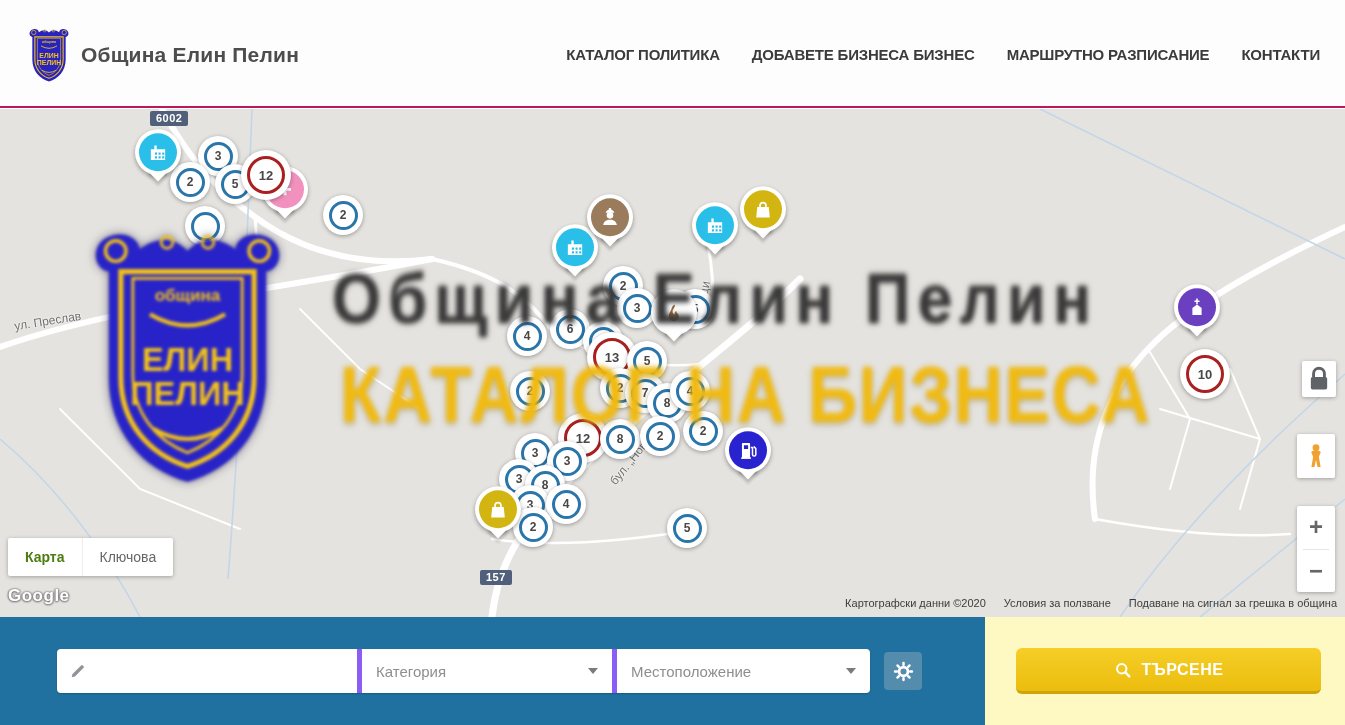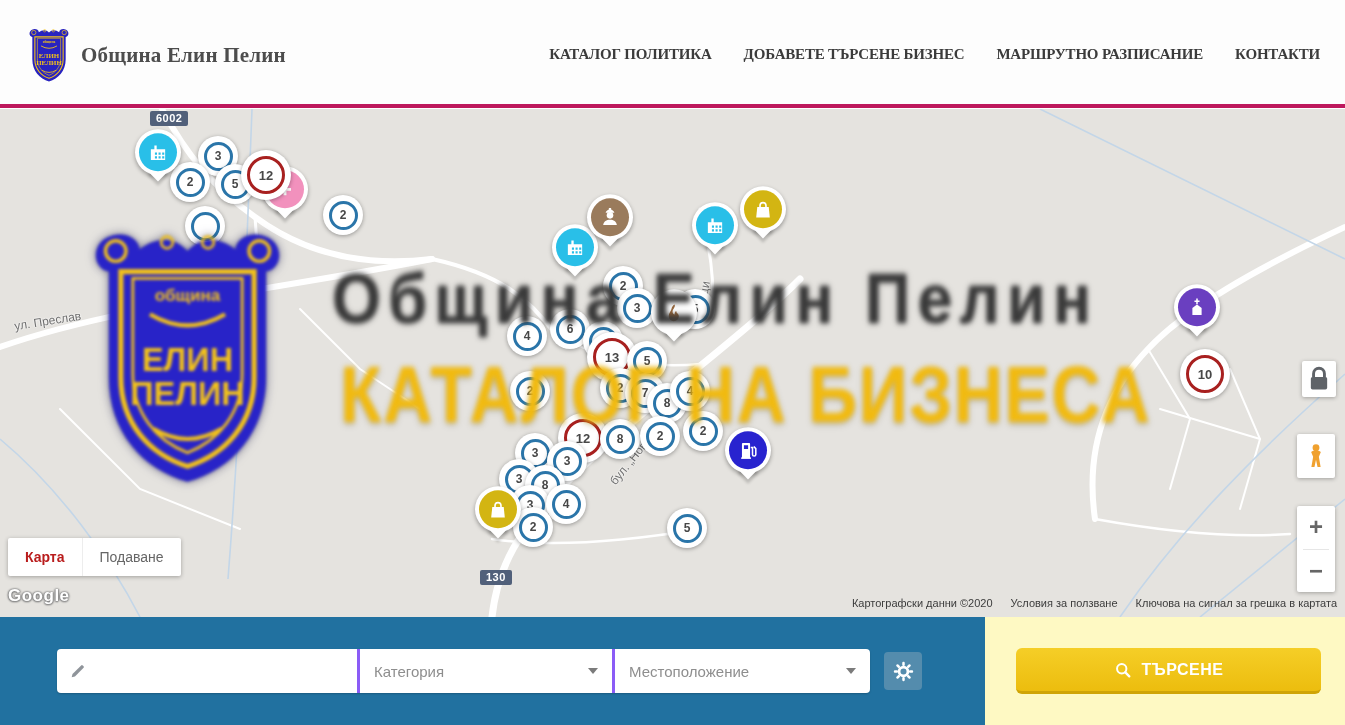--- a/index.html
+++ b/index.html
@@ -1,20 +1,20 @@
 <!DOCTYPE html>
 <html><head>
 <meta charset="utf-8">
 <style>
   * { margin:0; padding:0; box-sizing:border-box; }
   html,body { width:1345px; height:725px; overflow:hidden; font-family:"Liberation Sans",sans-serif; background:#fff; }
   #page { position:relative; width:1345px; height:725px; }
 
   
-  #header { position:absolute; left:0; top:0; width:1345px; height:108px; background:#fdfdfd; border-bottom:4px solid #be185d; z-index:50;font-family:Liberation Serif, serif; }
+  #header { position:absolute; left:0; top:0; width:1345px; height:108px; background:#fdfdfd; border-bottom:2px solid #be185d; z-index:50; }
   #logo { position:absolute; left:27px; top:26px; display:flex; align-items:center; cursor:pointer; }
   .crest-sm { width:44px; height:58px; }
   #brand { margin-left:10px; line-height:1.15; }
   #brand .t1 { font-size:21px; font-weight:bold; color:#4d4d4d; letter-spacing:.2px; }
   #brand .t2 { font-size:17px; font-weight:bold; color:#eab70d; letter-spacing:.4px; }
   #main-nav { position:absolute; right:25px; top:0; height:108px; display:flex; align-items:center; gap:32px; }
   .nav-item { font-size:15px; font-weight:bold; color:#3b3b3b; letter-spacing:-0.2px; text-decoration:none; cursor:pointer; white-space:nowrap; }
 
   
   #map { position:absolute; left:0; top:109px; width:1345px; height:508px; background:#e5e3df; overflow:hidden;text-align:right; }
@@ -42,35 +42,35 @@
 
   
   .ctl { position:absolute; background:#fff; border-radius:2px; box-shadow:0 1px 4px rgba(0,0,0,.3); z-index:10; }
   #lock-btn { right:9px; top:252px; width:34px; height:36px; display:flex; align-items:center; justify-content:center; cursor:pointer; }
   #pegman-btn { right:10px; top:325px; width:38px; height:44px; display:flex; align-items:center; justify-content:center; cursor:pointer; }
   #zoom-ctl { right:10px; top:397px; width:38px; height:86px; display:flex; flex-direction:column; }
   .zoom-btn { flex:1; display:flex; align-items:center; justify-content:center; font-size:24px; font-weight:bold; color:#666; cursor:pointer; }
   #zoom-ctl .sep { height:1px; background:#e6e6e6; margin:0 6px; }
   #maptype { left:8px; top:429px; height:38px; display:flex; z-index:10; position:absolute; background:#fff; border-radius:2px; box-shadow:0 1px 4px rgba(0,0,0,.3); }
   .mt-btn { padding:0 17px; display:flex; align-items:center; font-size:14px; cursor:pointer; }
-  .mt-btn.active { font-weight:bold; color:#b91c1c; }
+  .mt-btn.active { font-weight:bold; color:#4d7c0f; }
   .mt-btn.inactive { color:#666; border-left:1px solid #ededed; }
   #google-logo { position:absolute; left:8px; top:477px; z-index:10; font-size:17px; font-weight:bold; color:#fff; letter-spacing:.5px; text-shadow:0 0 2px #909090,0 1px 2px #7a7a7a,1px 0 2px #8a8a8a,-1px 0 2px #8a8a8a; }
   #attribution { position:absolute; right:8px; top:488px; z-index:10; display:flex; gap:18px; font-size:11px; color:#3c3c3c; }
   #attribution span { white-space:nowrap; }
 
   
   #searchbar { position:absolute; left:0; top:617px; width:1345px; height:108px; background:#2171a0; z-index:40; }
   #side-panel { position:absolute; right:0; top:0; width:360px; height:108px; background:#fef9c3; }
   #fields { position:absolute; left:57px; top:32px; width:813px; height:44px; background:#fff; border-radius:4px; display:flex; align-items:stretch; box-shadow:0 1px 2px rgba(0,0,0,.2); }
   #kw-wrap { width:300px; display:flex; align-items:center; padding:0 12px; }
   #kw-wrap svg { width:18px; height:18px; margin-right:10px; flex:none; }
   #kw-input { border:none; outline:none; width:100%; font-size:15px; color:#444; font-family:"Liberation Sans",sans-serif; }
   #kw-input::placeholder { color:#9a9a9a; }
-  .select-like { display:flex; align-items:center; justify-content:space-between; padding:0 14px; border-left:3px solid #8b5cf6; color:#8e8e8e; font-size:15px; cursor:pointer; }
+  .select-like { display:flex; align-items:center; justify-content:space-between; padding:0 14px; border-left:5px solid #8b5cf6; color:#8e8e8e; font-size:15px; cursor:pointer; }
   #cat-select { width:255px; }
   #loc-select { width:258px; }
   .caret { width:0; height:0; border-left:5px solid transparent; border-right:5px solid transparent; border-top:6px solid #7b7b7b; }
   #gear-btn { position:absolute; left:884px; top:35px; width:38px; height:38px; background:#548cad; border-radius:4px; display:flex; align-items:center; justify-content:center; cursor:pointer; }
   #gear-btn svg { width:21px; height:21px; }
   #search-btn { position:absolute; left:31px; top:31px; width:305px; height:46px; background:linear-gradient(#f5ce27,#ecbd0e); border:none; border-bottom:3px solid #cfa406; border-radius:6px; color:#fff; font-size:16px; font-weight:bold; letter-spacing:.5px; display:flex; align-items:center; justify-content:center; gap:10px; cursor:pointer; font-family:"Liberation Sans",sans-serif; }
   #search-btn svg { width:18px; height:18px; }
 </style>
 </head>
 <body>
@@ -92,21 +92,21 @@
         <text x="60" y="88" text-anchor="middle" font-size="19" font-weight="bold" fill="#f2c21a">ЕЛИН</text>
         <text x="60" y="108" text-anchor="middle" font-size="19" font-weight="bold" fill="#f2c21a">ПЕЛИН</text>
         <path d="M40,122 Q60,134 80,122" fill="none" stroke="#f2c21a" stroke-width="2.4"></path>
       </svg>
       <div id="brand">
         <div class="t1">Община Елин Пелин</div>
       </div>
     </div>
     <nav id="main-nav">
         <a class="nav-item">КАТАЛОГ ПОЛИТИКА</a>
-        <a class="nav-item">ДОБАВЕТЕ ТЪРСЕНЕ БИЗНЕС</a>
+        <a class="nav-item">ДОБАВЕТЕ БИЗНЕСА БИЗНЕС</a>
         <a class="nav-item">МАРШРУТНО РАЗПИСАНИЕ</a>
         <a class="nav-item">КОНТАКТИ</a>
       </nav>
   </div>
 
   <div id="map">
     <svg id="roads" width="1345" height="508" viewBox="0 0 1345 508">
       <g stroke="#ffffff" fill="none" stroke-linecap="round">
         <path stroke-width="6" d="M160,-4 C185,45 215,80 255,108 C305,145 365,158 432,150"></path>
         <path stroke-width="6" d="M0,238 C120,196 270,182 432,150"></path>
@@ -128,21 +128,21 @@
         <path d="M252,0 C246,160 240,320 228,470"></path>
         <path d="M1040,0 L1345,150"></path>
         <path d="M1345,265 C1260,340 1180,420 1120,508"></path>
         <path d="M1200,508 L1345,390"></path>
         <path d="M0,330 C60,380 110,450 140,508"></path>
       </g>
     </svg>
 
     <div id="shields-layer">
         <div class="shield" style="left: 150px; top: 2px;">6002</div>
-        <div class="shield" style="left: 480px; top: 461px;">130</div>
+        <div class="shield" style="left: 480px; top: 461px;">157</div>
       </div>
     <div id="labels-layer">
         <div class="street-label" style="left: 14px; top: 205px; transform: rotate(-9deg);">ул. Преслав</div>
         <div class="street-label" style="left: 598px; top: 337px; transform: rotate(-51deg);">бул. „Новосел</div>
         <div class="street-label" style="left: 698px; top: 172px; transform: rotate(-80deg);">ци</div>
       </div>
     <div id="markers-layer" style="position:absolute;inset:0;z-index:3;">
         <div class="pin behind" style="left: 285px; top: 84px;">
           <div class="disc" style="background: rgb(242, 145, 189);">
             <svg viewBox="0 0 20 20">
@@ -350,27 +350,27 @@
         <path d="M5.6 8.4c2.4-1.8 6.4-1.8 8.8 0l-1.8 4.2 1.6 9.4h-2.8l-1.4-6.6-1.4 6.6H5.8l1.6-9.4z" fill="#f0a12f"></path>
       </svg>
     </div>
     <div class="ctl" id="zoom-ctl">
       <div class="zoom-btn">+</div>
       <div class="sep"></div>
       <div class="zoom-btn">−</div>
     </div>
     <div id="maptype">
       <div class="mt-btn active">Карта</div>
-      <div class="mt-btn inactive">Подаване</div>
+      <div class="mt-btn inactive">Ключова</div>
     </div>
     <div id="google-logo">Google</div>
     <div id="attribution">
         <span>Картографски данни ©2020</span>
         <span>Условия за ползване</span>
-        <span>Ключова на сигнал за грешка в картата</span>
+        <span>Подаване на сигнал за грешка в община</span>
       </div>
   </div>
 
   <div id="searchbar">
     <div id="side-panel">
       <button id="search-btn">
         <svg viewBox="0 0 20 20">
             <circle cx="8.6" cy="8.6" r="5.2" fill="none" stroke="#fff" stroke-width="2.2"></circle>
             <path d="M12.6 12.6L17 17" stroke="#fff" stroke-width="2.6" stroke-linecap="round"></path>
           </svg>

